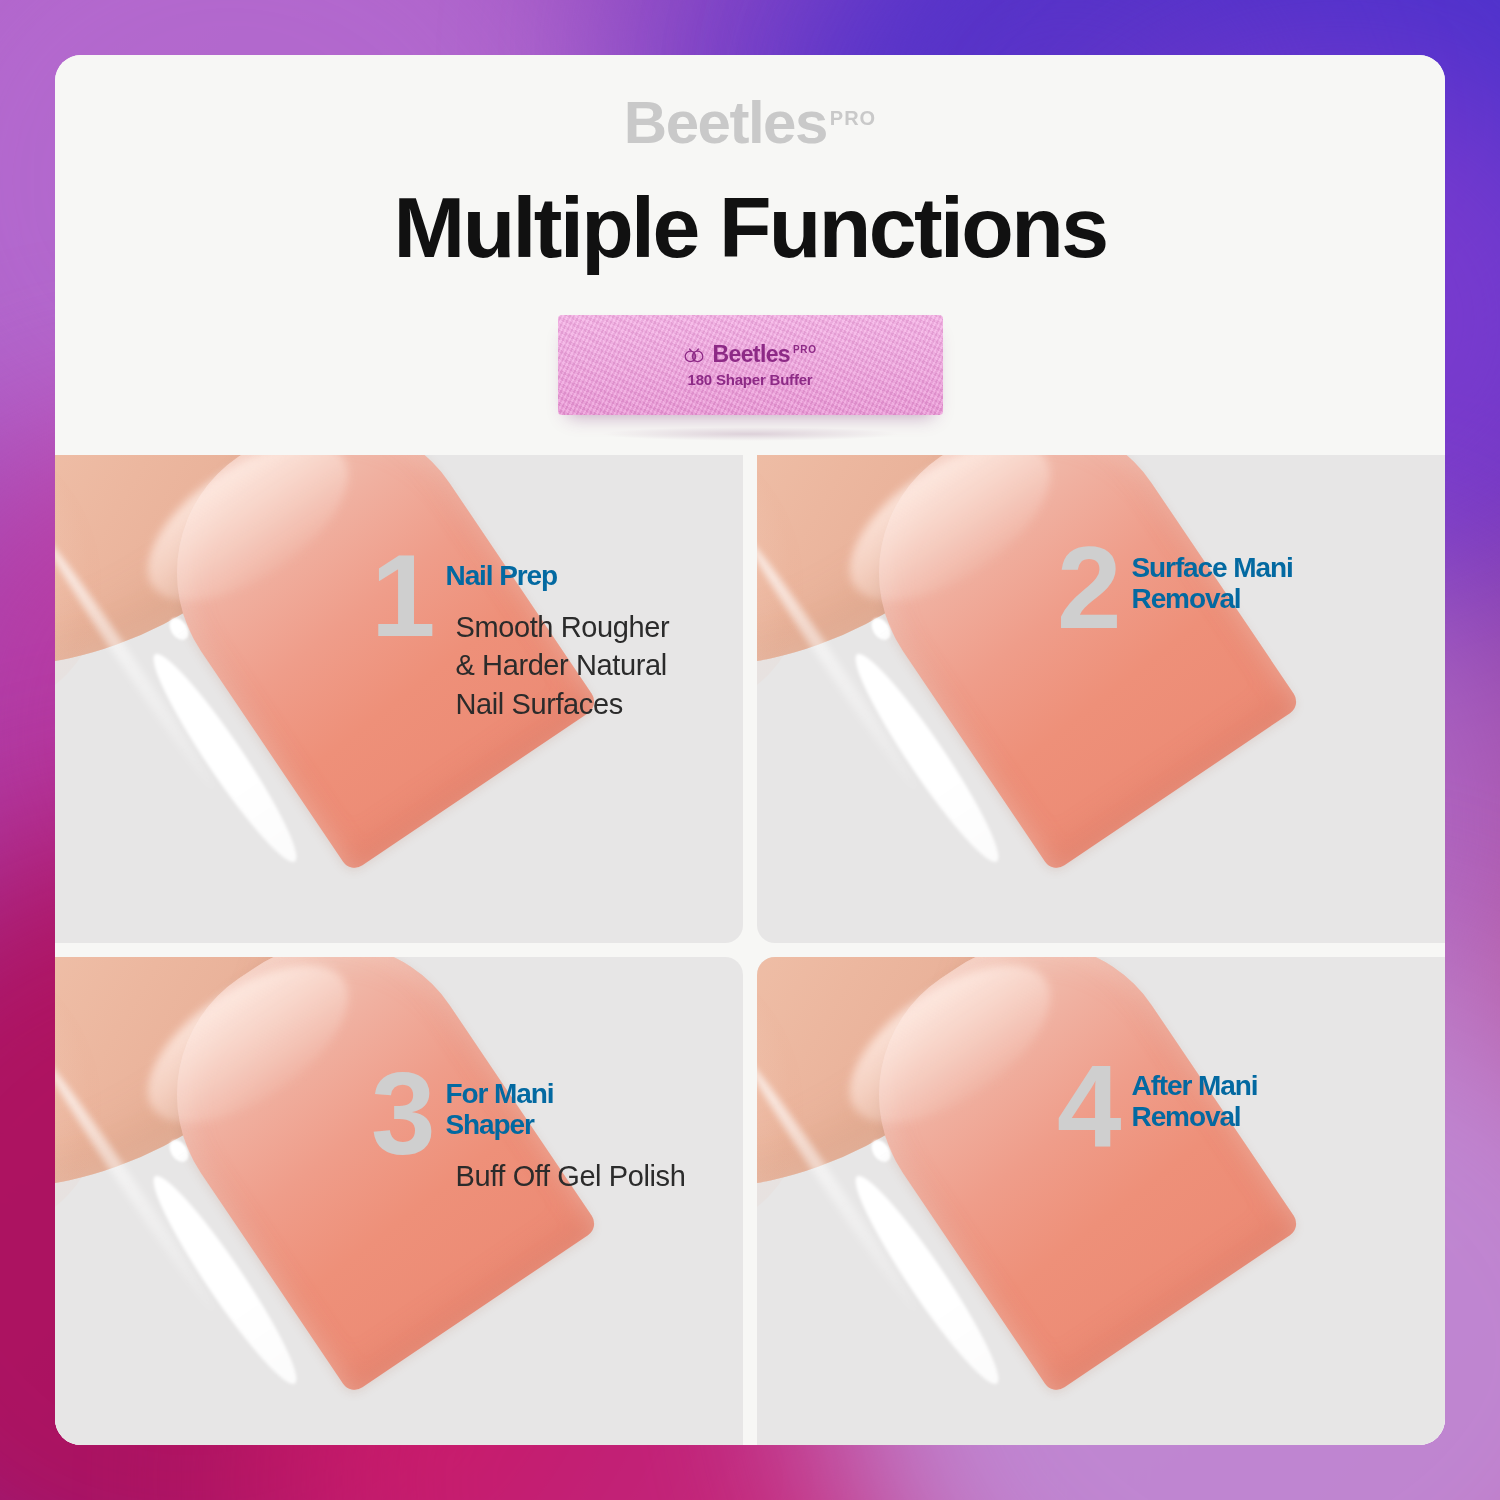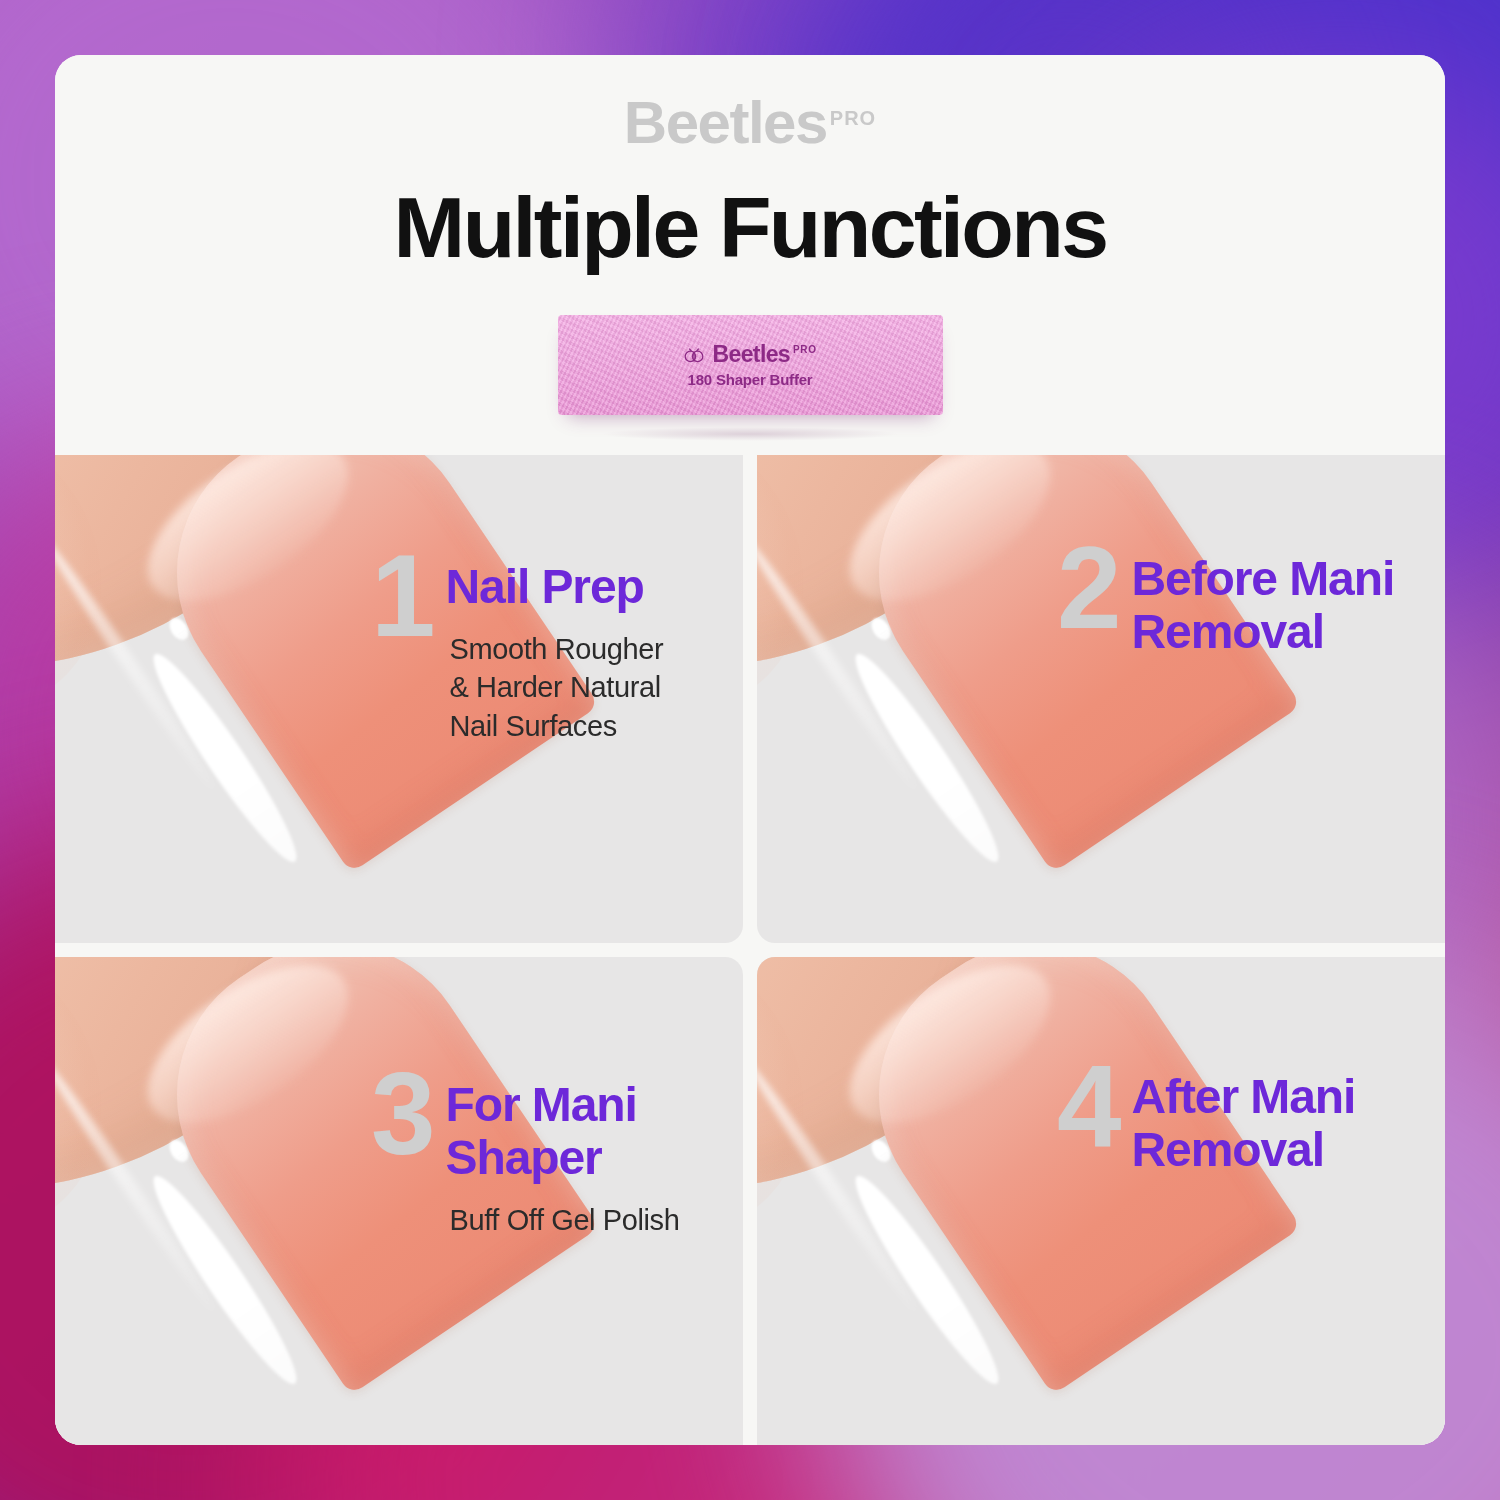--- a/index.html
+++ b/index.html
@@ -114,23 +114,23 @@
     filter:blur(3px);
   }
 
   
   .step{position:absolute;display:flex;align-items:flex-start;gap:14px;}
   .step .num{
     font-size:116px;font-weight:700;color:#cfcfcf;line-height:.86;
     letter-spacing:-4px;flex:0 0 auto;margin-top:-8px;
   }
   .step .txt{padding-top:6px;}
-  .step h3{margin:0 0 16px 0;font-size:48px;font-weight:700;color:#6d28d9;
+  .step h3{margin:0 0 16px 0;font-size:28px;font-weight:700;color:#0369a1;
     line-height:1.1;letter-spacing:-1.1px;white-space:pre-line;}
-  .step p{margin:4px;font-size:29px;font-weight:400;color:#2b2b2b;
+  .step p{margin:10px;font-size:29px;font-weight:400;color:#2b2b2b;
     line-height:1.33;letter-spacing:-.4px;white-space:pre-line;}
 
   .step.s1{left:316px;top:100px;}
   .step.s2{left:300px;top:92px;}
   .step.s3{left:316px;top:116px;}
   .step.s4{left:300px;top:108px;}
 </style>
 </head>
 <body>
 
@@ -208,21 +208,21 @@
         <div class="knuckle"></div>
         <div class="plate" style="left:112px;top:56px;transform:rotate(-34deg);transform-origin:50% 0;"></div>
         <div class="cuticle" style="left:148px;top:72px;transform:rotate(-34deg);"></div>
         <div class="edgehl" style="left:138px;top:120px;transform:rotate(-34deg);"></div>
         <div class="shine dot" style="left:186px;top:222px;transform:rotate(-34deg);"></div>
         <div class="shine" style="left:222px;top:238px;transform:rotate(-34deg);"></div>
       </div>
       <div class="step s2">
         <div class="num">2</div>
         <div class="txt">
-          <h3>Before Mani
+          <h3>Surface Mani
 Removal</h3>
         </div>
       </div>
     </div>
 
     <div class="panel p3">
       <div class="nail" style="left:-70px;top:-40px;width:460px;height:500px;">
         <div class="finger"></div>
         <div class="knuckle"></div>
         <div class="plate" style="left:112px;top:56px;transform:rotate(-34deg);transform-origin:50% 0;"></div>

